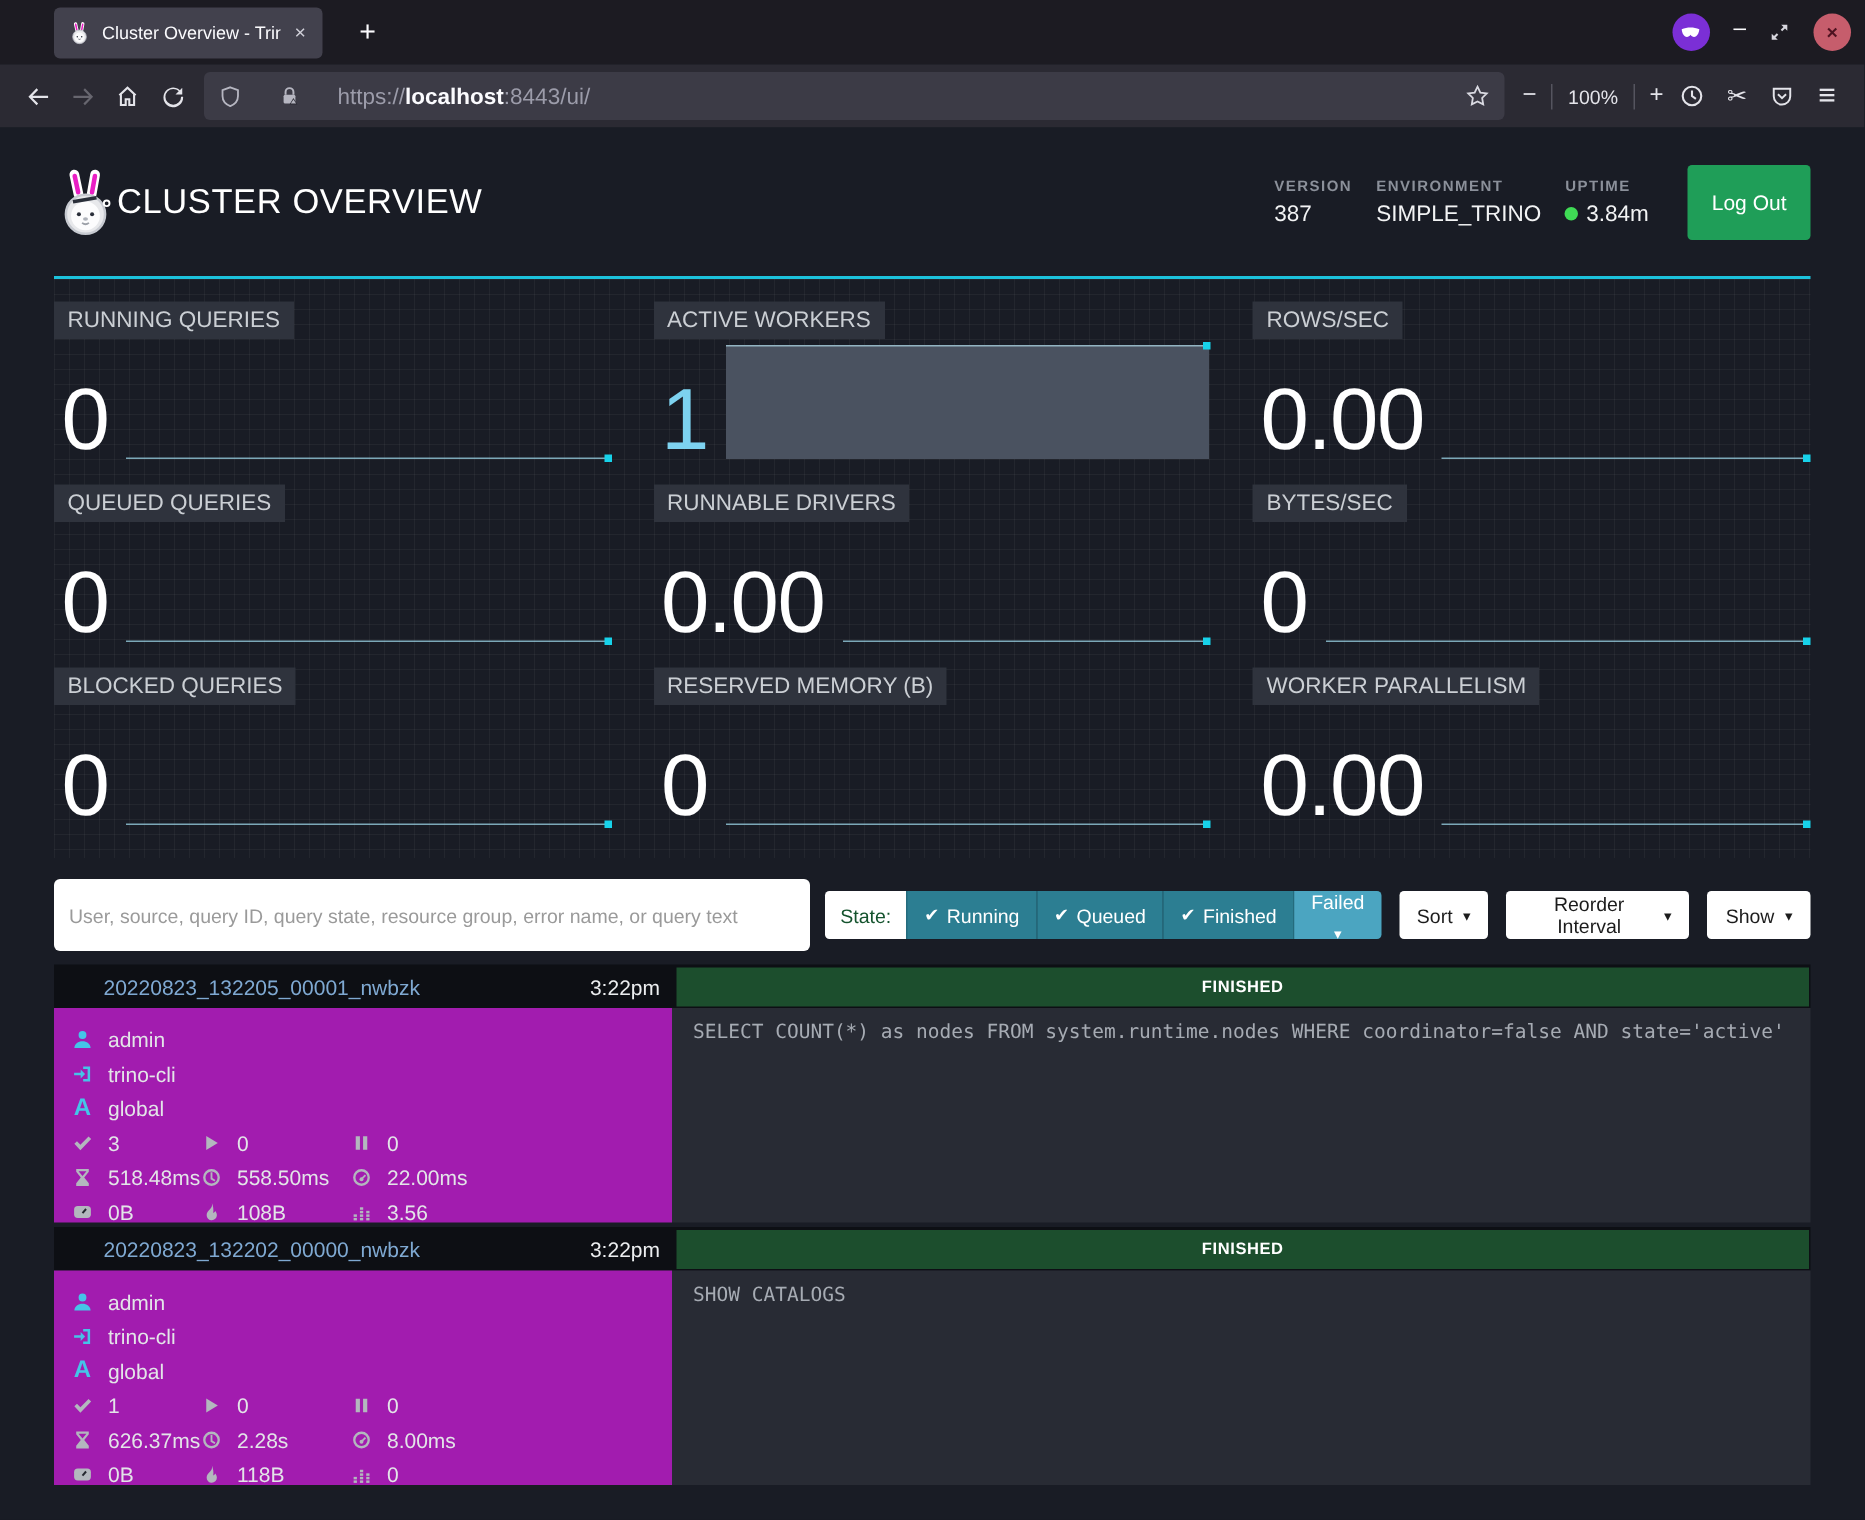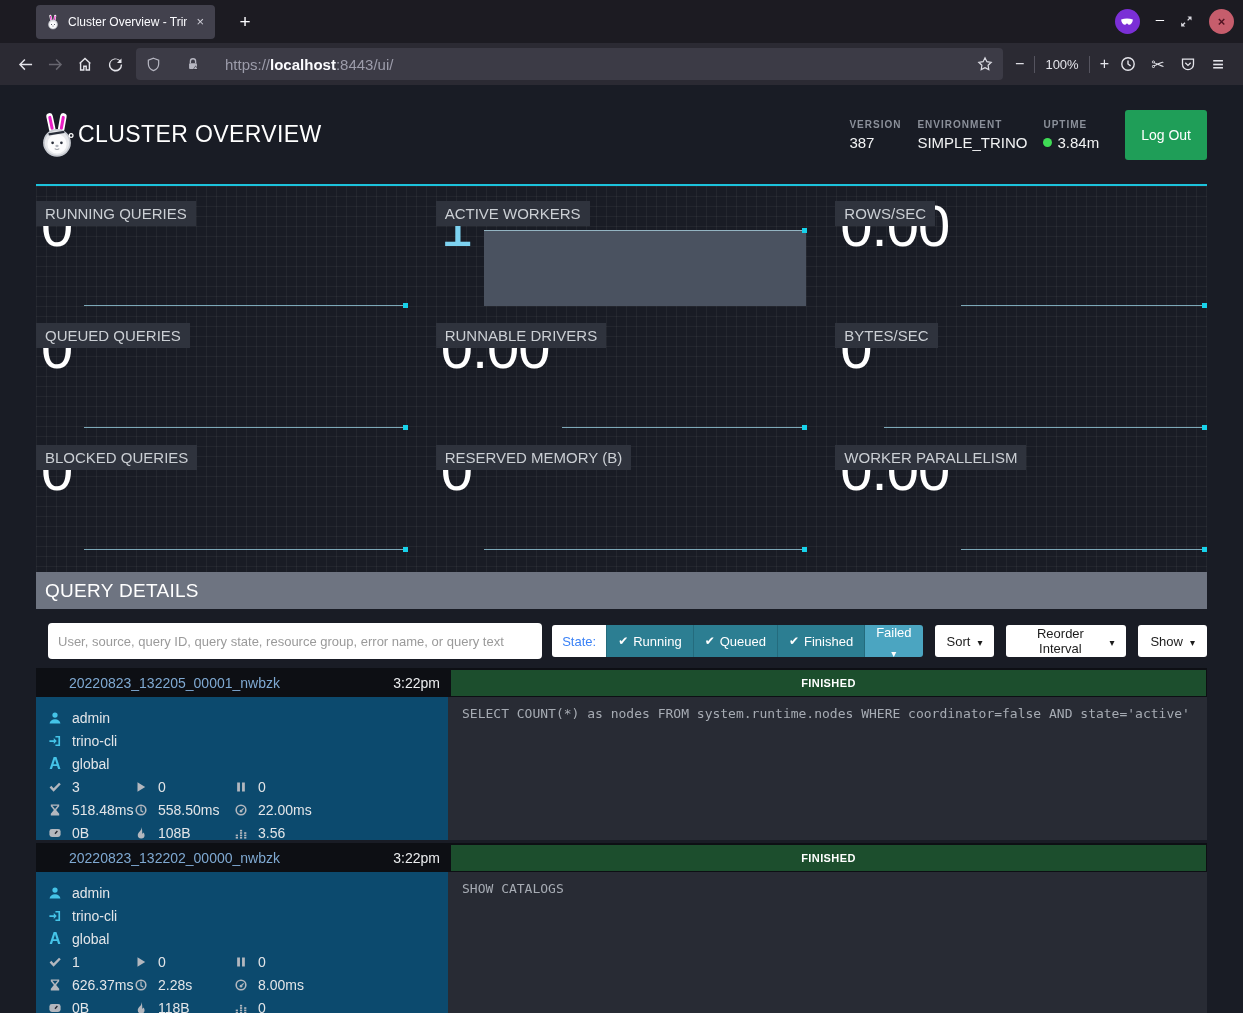--- a/index.html
+++ b/index.html
@@ -57,44 +57,44 @@
   .cyan-line { height:2px; background:var(--accent-cyan,#1cc2dc); margin:0 36px; }
 
   .dashboard {
     margin:0 36px; padding:13px 0 19px;
     background-image:
       linear-gradient(rgba(255,255,255,0.045) 1px, transparent 1px),
       linear-gradient(90deg, rgba(255,255,255,0.045) 1px, transparent 1px);
     background-size:10px 10px;
   }
   .cards { display:grid; grid-template-columns:repeat(3, 1fr); column-gap:28px; row-gap:12px; }
-  .card { height:110px; position:relative; display:flex; padding-bottom:3px; }
+  .card { height:110px; position:relative; display:flex; align-items:flex-end; padding-bottom:3px; }
   .card-label {
     position:absolute; top:2px; left:0; background:#2f333d; color:#cbcfd4;
     font-size:15px; padding:4px 9px; z-index:2; white-space:nowrap;
   }
   .card-value { font-size:58px; line-height:0.92; color:#fff; padding-left:5px; letter-spacing:-1px; }
   .spark { flex:1; margin-left:12px; margin-right:1px; position:relative; align-self:flex-end; height:58px; }
   .spark .line { position:absolute; left:0; right:0; bottom:0; border-bottom:1px solid rgba(158,215,234,0.75); }
   .spark .dot { position:absolute; right:-1px; bottom:-2px; width:5px; height:5px; background:#17d2ea; z-index:1; }
   .card.area .card-value { color:#7dd2f0; }
   .card.area .spark { height:76px; background:#4a5260; border-top:1px solid #93b4c2; }
   .card.area .spark .dot { bottom:auto; top:-3px; }
 
   
   .query-section { margin:0 36px; }
   .qd-bar { height:37px; background:#6e7481; color:#fff; font-size:19px; line-height:37px; padding-left:9px; letter-spacing:0.3px; }
   .filter-row { margin-top:14px; display:flex; align-items:center; }
   .search-input {
-    width:540px; height:36px; border:none; border-radius:4px; background:#fff; padding:0 10px;
-    font-size:13px; font-family:inherit; color:#333;margin-left:12px;
+    width:540px; height:48px; border:none; border-radius:4px; background:#fff; padding:0 10px;
+    font-size:13px; font-family:inherit; color:#333;
   }
   .search-input::placeholder { color:#9a9a9a; }
   .state-group { display:flex; margin-left:10px; height:32px; }
-  .state-label { background:#fff; color:#3b82f6; font-size:13px; padding:0 10px; display:flex; align-items:center; border-radius:3px 0 0 3px; }
+  .state-label { background:#fff; color:#14532d; font-size:13px; padding:0 10px; display:flex; align-items:center; border-radius:3px 0 0 3px; }
   .st-btn {
     background:var(--state-teal,#2c7e92); color:#fff; border:none; border-left:1px solid #246b7d;
     font-size:13px; padding:0 11px; font-family:inherit; display:flex; align-items:center; gap:5px; cursor:pointer;
   }
   .st-btn .chk { font-size:12px; }
   .st-btn.failed { background:var(--failed-teal,#4ba5c1); border-radius:0 3px 3px 0; gap:7px;flex-direction:column; }
   .caret { font-size:10px; position:relative; top:1px; }
   .wh-btn {
     height:32px; background:#fff; color:#1c1c1c; border:none; border-radius:3px; font-size:13px;
     font-family:inherit; padding:0 12px; display:flex; align-items:center; gap:7px; cursor:pointer;
@@ -105,21 +105,21 @@
   .query-row { display:grid; grid-template-columns:412px 1fr; margin-top:9px; }
   .query-row + .query-row { margin-top:3px; }
   .q-hdr-left { background:#0d0f14; height:29px; display:flex; align-items:center; padding:0 8px 0 13px; }
   .q-id { color:var(--link-blue,#7fa9d2); font-size:14px; text-decoration:none;margin-left:20px; }
   .q-time { margin-left:auto; color:#eceef0; font-size:14px; }
   .q-hdr-right { background:#0d0f14; height:29px; padding:2px 1px 1px 3px; }
   .state-bar {
     background:var(--finished-green,#1c4e2d); height:100%; display:flex; align-items:center; justify-content:center;
     color:#fff; font-size:11px; font-weight:bold; letter-spacing:0.4px;
   }
-  .q-body-left { background:#0c4a6e; height:143px; padding:9px 12px; }
+  .q-body-left { background:#a21caf; height:143px; padding:9px 12px; }
   .q-body-right { background:#282b34; height:143px; padding:9px 14px; font-family:"DejaVu Sans Mono", monospace; font-size:13px; color:#a6abb3; white-space:pre-wrap; }
   .qline { display:flex; align-items:center; gap:10px; height:23px; font-size:14px; color:#e3e5e8; }
   .qgrid { display:grid; grid-template-columns:86px 100px 1fr; }
   .qcell { display:flex; align-items:center; gap:10px; height:23px; font-size:14px; color:#e3e5e8; }
   .qicon { width:14px; height:14px; flex:none; color:#b3b7be; fill:currentColor; }
   .qicon.cyan { color:var(--icon-cyan,#45c4e8); }
   .icon-a { color:var(--icon-cyan,#45c4e8); font-weight:bold; font-size:16px; width:14px; text-align:center; line-height:14px; font-style:normal; height:auto; }
 </style>
 </head>
 <body>
@@ -338,21 +338,20 @@
         <div class="card-value">0.00</div>
         <div class="spark">
             <i class="line"></i>
             <i class="dot"></i>
           </div>
       </div>
     </div>
   </div>
 
   <div class="query-section">
-    <div class="qd-bar">QUERY DETAILS</div>
 
     <div class="filter-row">
       <input class="search-input" placeholder="User, source, query ID, query state, resource group, error name, or query text" style="">
       <div class="state-group">
         <span class="state-label">State:</span>
         <button class="st-btn">
           <span class="chk">✔</span>
           <span>Running</span>
         </button>
         <button class="st-btn">

